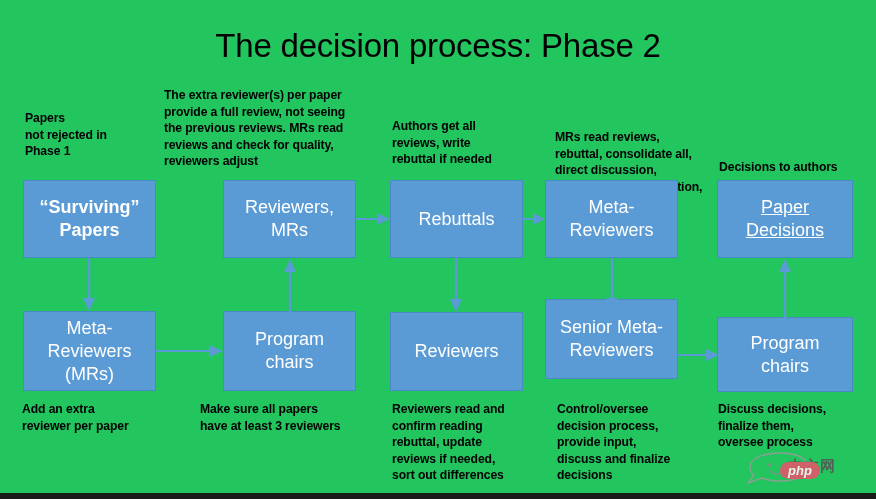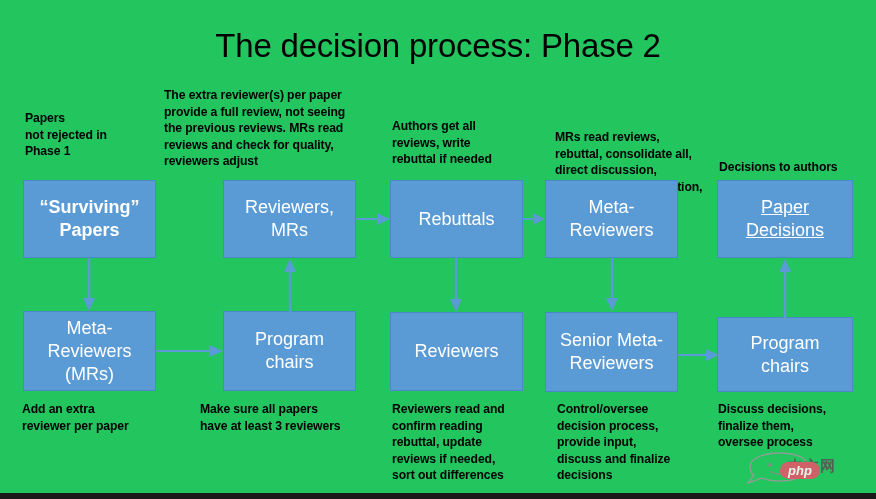--- a/index.html
+++ b/index.html
@@ -156,21 +156,21 @@
 
   <div class="pbox" style="left:23px; top:311px; width:133px; height:80px;">Meta-
 Reviewers
 (MRs)</div>
 
   <div class="pbox" style="left:223px; top:311px; width:133px; height:80px;">Program
 chairs</div>
 
   <div class="pbox" style="left:390px; top:312px; width:133px; height:79px;">Reviewers</div>
 
-  <div class="pbox" style="left:545px; top:312px; width:133px; height:80px;">Senior Meta-
+  <div class="pbox" style="left:545px; top:299px; width:133px; height:80px;">Senior Meta-
 Reviewers</div>
 
   <div class="pbox" style="left:717px; top:317px; width:136px; height:75px;">Program
 chairs</div>
 
   <div class="arrow" style="left:81px; top:258px;">
     <svg width="16" height="54" viewBox="0 0 16 54">
       <line x1="8" y1="0" x2="8" y2="43" stroke="#5B9BD5" stroke-width="2.4"></line>
       <polygon points="8,53 2,40 14,40" fill="#5B9BD5"></polygon>
     </svg>

